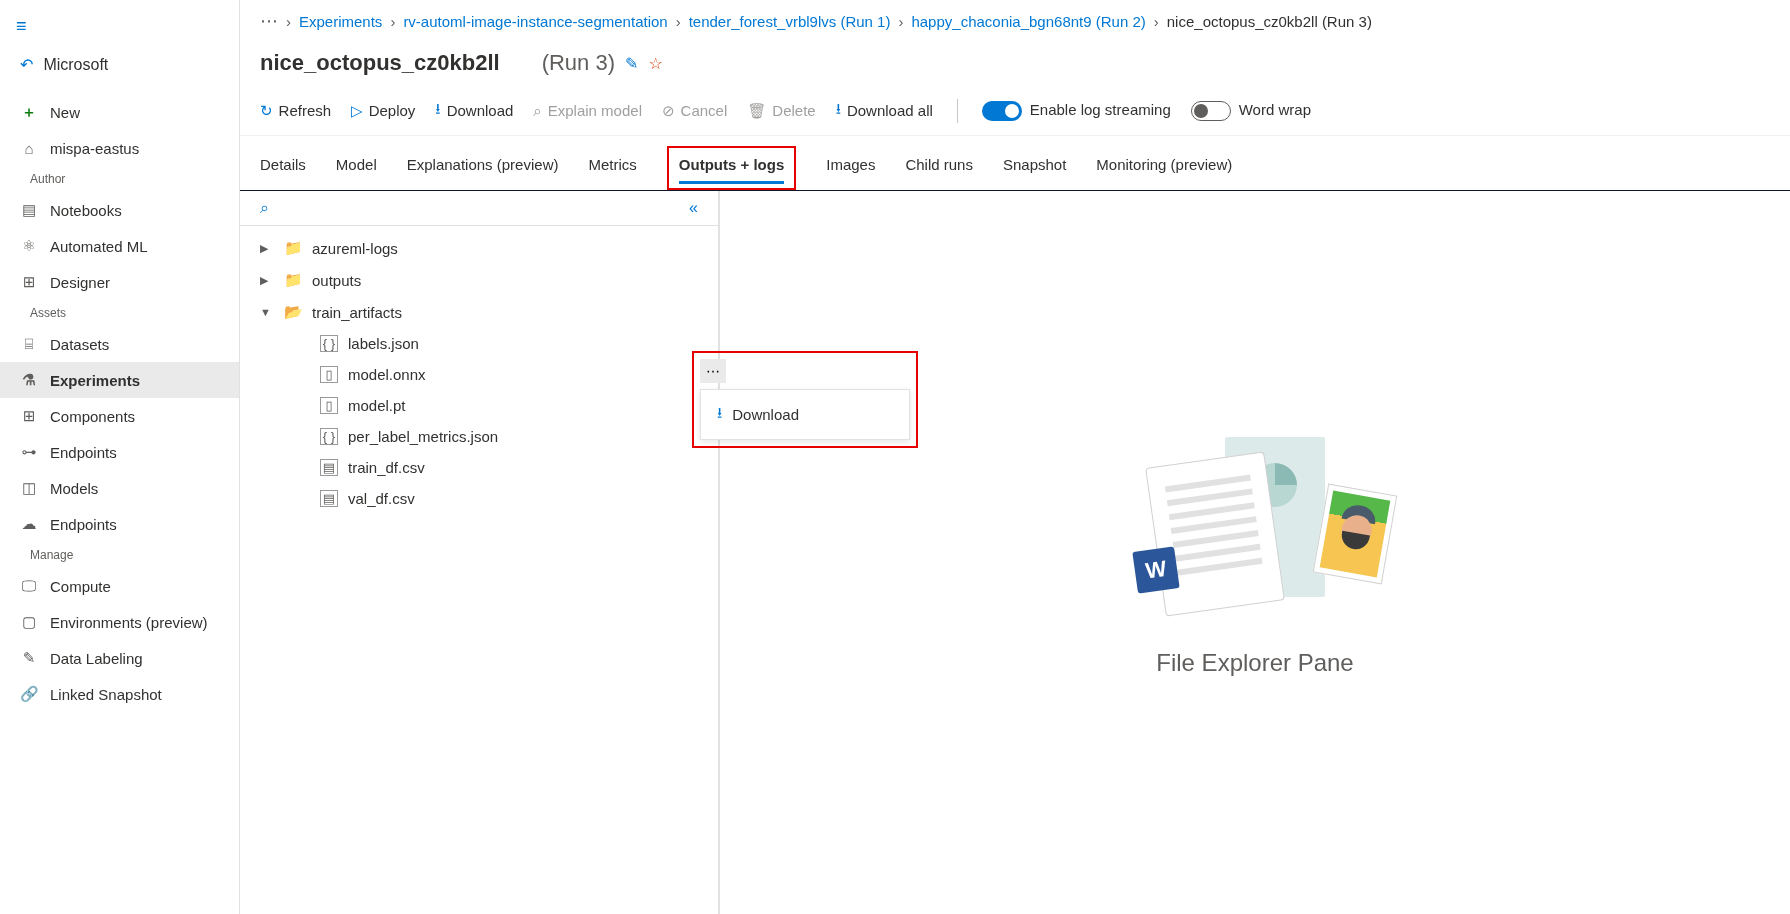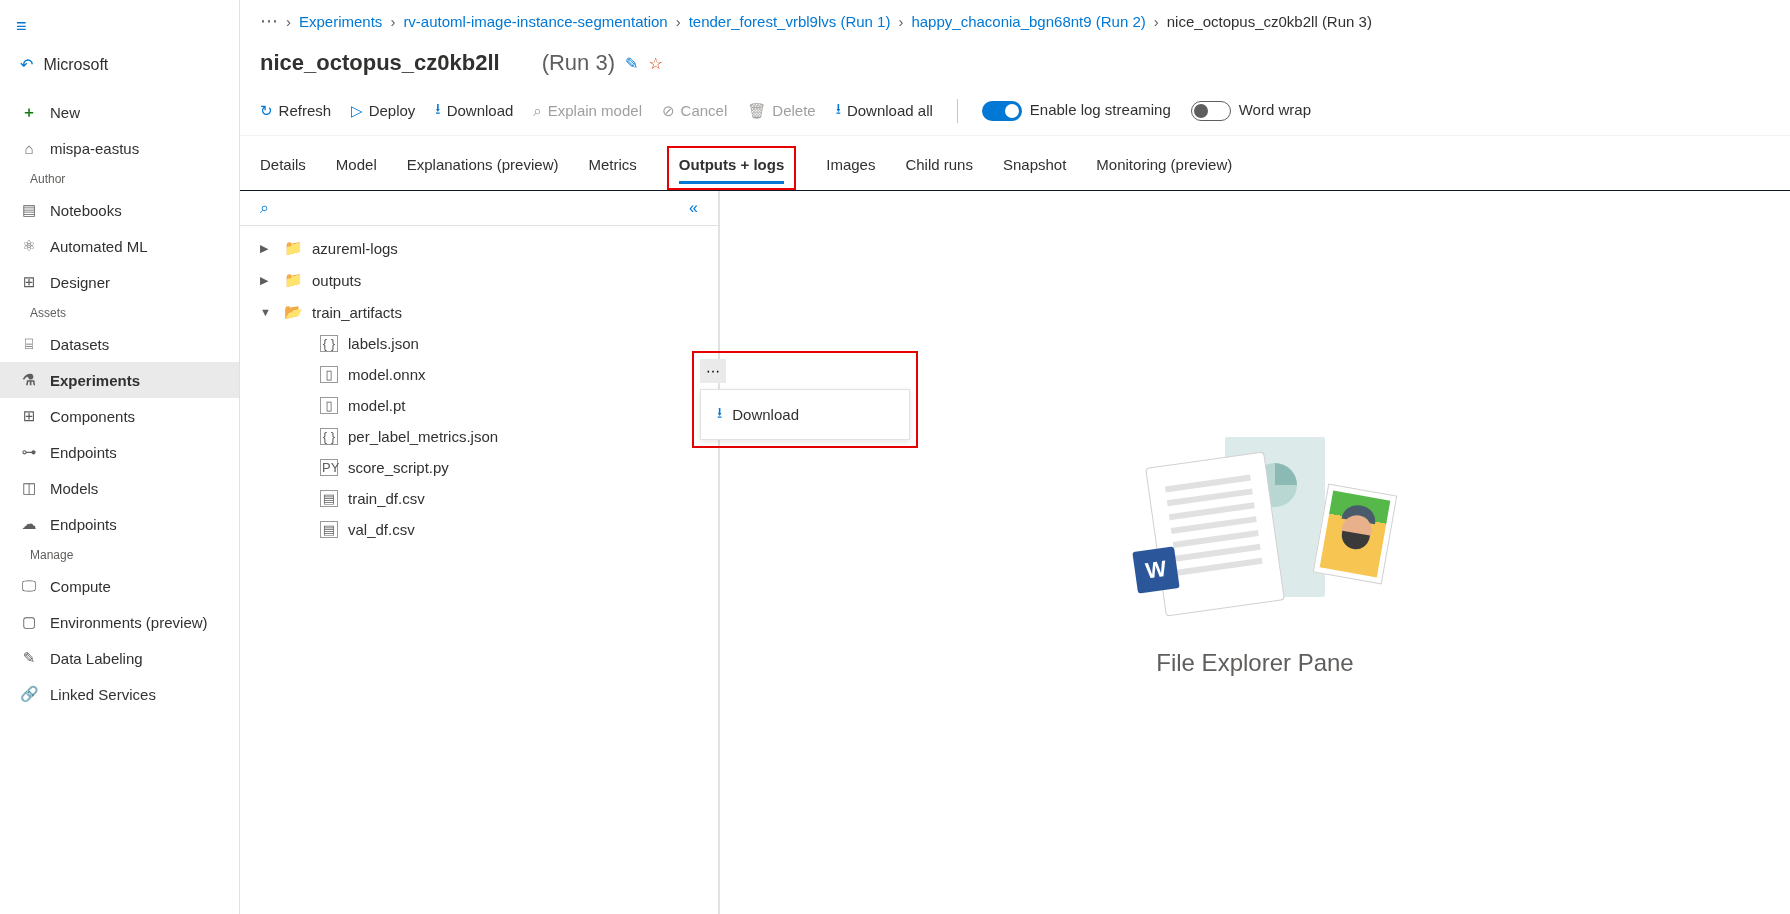--- a/index.html
+++ b/index.html
@@ -155,21 +155,21 @@
   <div class="sidebar-item">
     <span class="icon">▢</span>
     <span>Environments (preview)</span>
   </div>
   <div class="sidebar-item">
     <span class="icon">✎</span>
     <span>Data Labeling</span>
   </div>
   <div class="sidebar-item">
     <span class="icon">🔗</span>
-    <span>Linked Services</span>
+    <span>Linked Snapshot</span>
   </div>
 </div>
 
 <div class="main">
   <div class="breadcrumb">
     <span class="bc-more">⋯</span>
     <span class="bc-sep">›</span>
     <span class="bc-item">Experiments</span>
     <span class="bc-sep">›</span>
     <span class="bc-item">rv-automl-image-instance-segmentation</span>
@@ -276,24 +276,20 @@
             <span class="ficon">▯</span>
             <span>model.onnx</span>
           </div>
         <div class="tree-row file">
             <span class="ficon">▯</span>
             <span>model.pt</span>
           </div>
         <div class="tree-row file">
             <span class="ficon">{ }</span>
             <span>per_label_metrics.json</span>
-          </div>
-        <div class="tree-row file">
-            <span class="ficon">PY</span>
-            <span>score_script.py</span>
           </div>
         <div class="tree-row file">
             <span class="ficon">▤</span>
             <span>train_df.csv</span>
           </div>
         <div class="tree-row file">
             <span class="ficon">▤</span>
             <span>val_df.csv</span>
           </div>
       </div>

